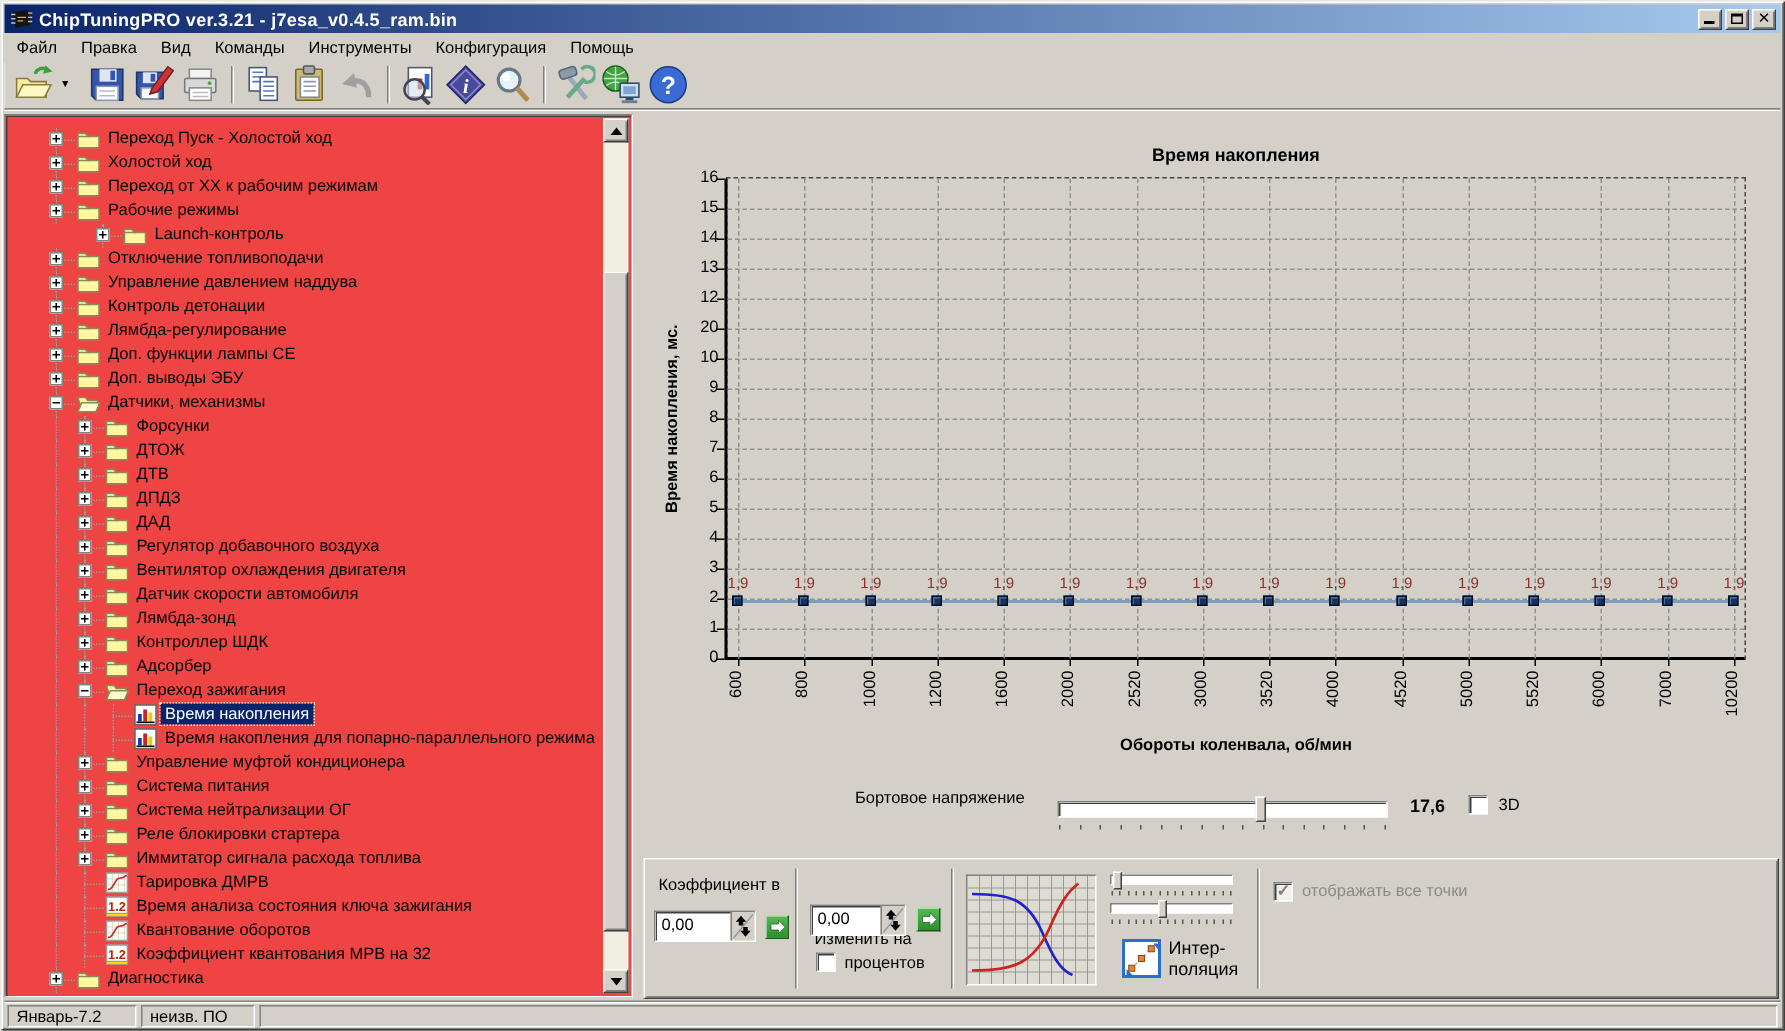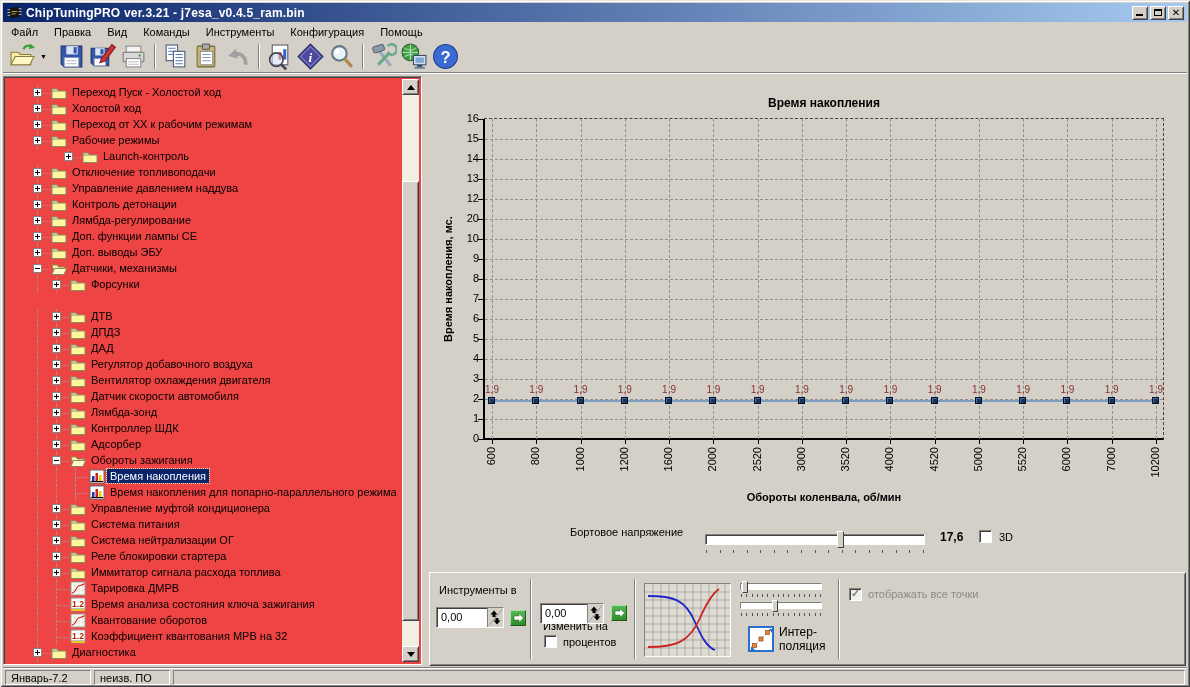--- a/index.html
+++ b/index.html
@@ -406,20 +406,34 @@
           <div class="xbox" style="left: 46px; top: 3px;">
             <i class="ph"></i>
             <i class="pv"></i>
           </div>
           <div class="tree-ico" style="left: 64px; top: 0px;"><svg viewBox="0 0 16 15">
               <path d="M1 4 h5 l1.5 2 H15 v7.5 H1Z" fill="#fff7a0" stroke="#8a8a5a"></path>
               <path d="M1 4 h5 l1.5 2 H1Z" fill="#fffdd0" stroke="#8a8a5a"></path>
             </svg></div>
           <div class="tree-label" style="left: 82px; top: 0px;">Форсунки</div>
         </div>
+        <div class="tree-row" style="left: 0px; top: 214px; width: 100%;">
+          <div class="guide-v" style="left: 31px; top: 0px;"></div>
+          <div class="guide-v" style="left: 50px; top: 0px;"></div>
+          <div class="guide-h" style="left: 50px; top: 8px; width: 13px;"></div>
+          <div class="xbox" style="left: 46px; top: 3px;">
+            <i class="ph"></i>
+            <i class="pv"></i>
+          </div>
+          <div class="tree-ico" style="left: 64px; top: 0px;"><svg viewBox="0 0 16 15">
+              <path d="M1 4 h5 l1.5 2 H15 v7.5 H1Z" fill="#fff7a0" stroke="#8a8a5a"></path>
+              <path d="M1 4 h5 l1.5 2 H1Z" fill="#fffdd0" stroke="#8a8a5a"></path>
+            </svg></div>
+          <div class="tree-label" style="left: 82px; top: 0px;">ДТОЖ</div>
+        </div>
         <div class="tree-row" style="left: 0px; top: 230px; width: 100%;">
           <div class="guide-v" style="left: 31px; top: 0px;"></div>
           <div class="guide-v" style="left: 50px; top: 0px;"></div>
           <div class="guide-h" style="left: 50px; top: 8px; width: 13px;"></div>
           <div class="xbox" style="left: 46px; top: 3px;">
             <i class="ph"></i>
             <i class="pv"></i>
           </div>
           <div class="tree-ico" style="left: 64px; top: 0px;"><svg viewBox="0 0 16 15">
               <path d="M1 4 h5 l1.5 2 H15 v7.5 H1Z" fill="#fff7a0" stroke="#8a8a5a"></path>
@@ -543,21 +557,21 @@
           <div class="guide-v" style="left: 31px; top: 0px;"></div>
           <div class="guide-v" style="left: 50px; top: 0px;"></div>
           <div class="guide-h" style="left: 50px; top: 8px; width: 13px;"></div>
           <div class="xbox" style="left: 46px; top: 3px;">
             <i class="ph"></i>
           </div>
           <div class="tree-ico" style="left: 64px; top: 0px;"><svg viewBox="0 0 16 15">
               <path d="M1 4 h5 l1.5 2 H14 v3 H2.5Z" fill="#fff7a0" stroke="#8a8a5a"></path>
               <path d="M1 13.5 L3.5 7.5 H15.5 L13 13.5Z" fill="#fffdd0" stroke="#8a8a5a"></path>
             </svg></div>
-          <div class="tree-label" style="left: 82px; top: 0px;">Обороты зажигания</div>
+          <div class="tree-label" style="left: 82px; top: 0px;">Переход зажигания</div>
         </div>
         <div class="tree-row" style="left: 0px; top: 390px; width: 100%;">
           <div class="guide-v" style="left: 31px; top: 0px;"></div>
           <div class="guide-v" style="left: 50px; top: 0px;"></div>
           <div class="guide-v" style="left: 69px; top: 0px;"></div>
           <div class="guide-h" style="left: 69px; top: 8px; width: 13px;"></div>
           <div class="tree-ico" style="left: 83px; top: 0px;"><svg viewBox="0 0 16 15">
               <rect x="1" y="1" width="14" height="13" fill="#fff" stroke="#666"></rect>
               <rect x="3" y="7" width="2.5" height="5" fill="#2233bb"></rect>
               <rect x="6.5" y="4" width="2.5" height="8" fill="#cc2222"></rect>
@@ -890,21 +904,21 @@
           <i></i>
           <i></i>
           <i></i>
         </div>
     </div>
     <div class="volt-value">17,6</div>
     <span class="checkbox" id="cb-3d" style="left:551px; top:456px;"></span>
     <span class="volt-3d-label">3D</span>
 
     <div class="bottompanel">
-      <div class="bp-label" style="left:9px; top:11px;">Инструменты в</div>
+      <div class="bp-label" style="left:9px; top:11px;">Коэффициент в</div>
       <div class="spinedit" style="left:6px; top:34px; width:68px;">
         <span class="spin-val">0,00</span>
         <span class="spin-btns">
           <svg viewBox="0 0 15 18">
               <path d="M14 1 L1 17" stroke="#9a9a9a"></path>
               <path d="M6 2 L9.5 6 H7.5 V8.5 H4.5 V6 H2.5Z" fill="#000"></path>
               <path d="M9 16 L5.5 12 H7.5 V9.5 H10.5 V12 H12.5Z" fill="#000"></path>
             </svg>
         </span>
       </div>

